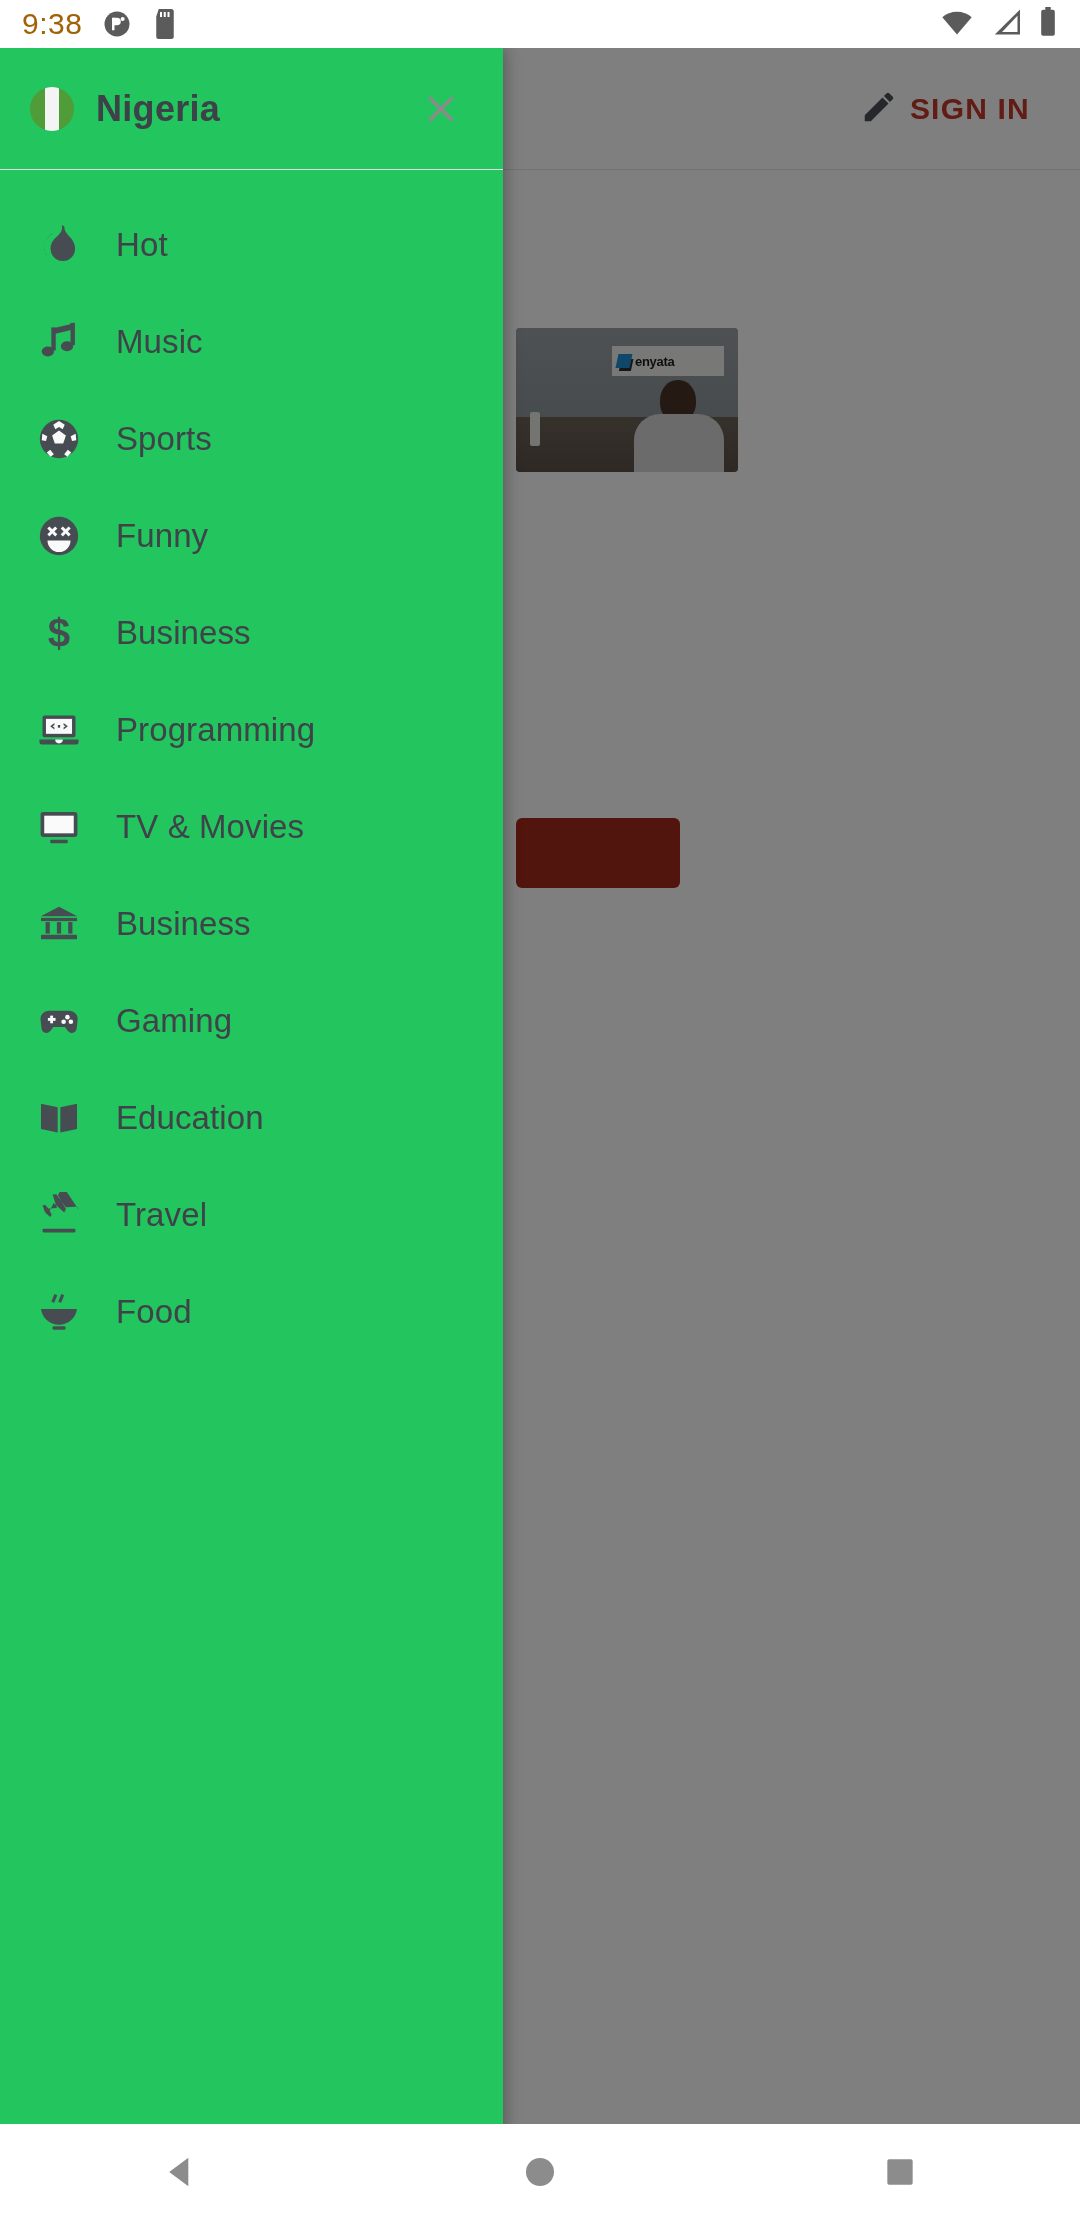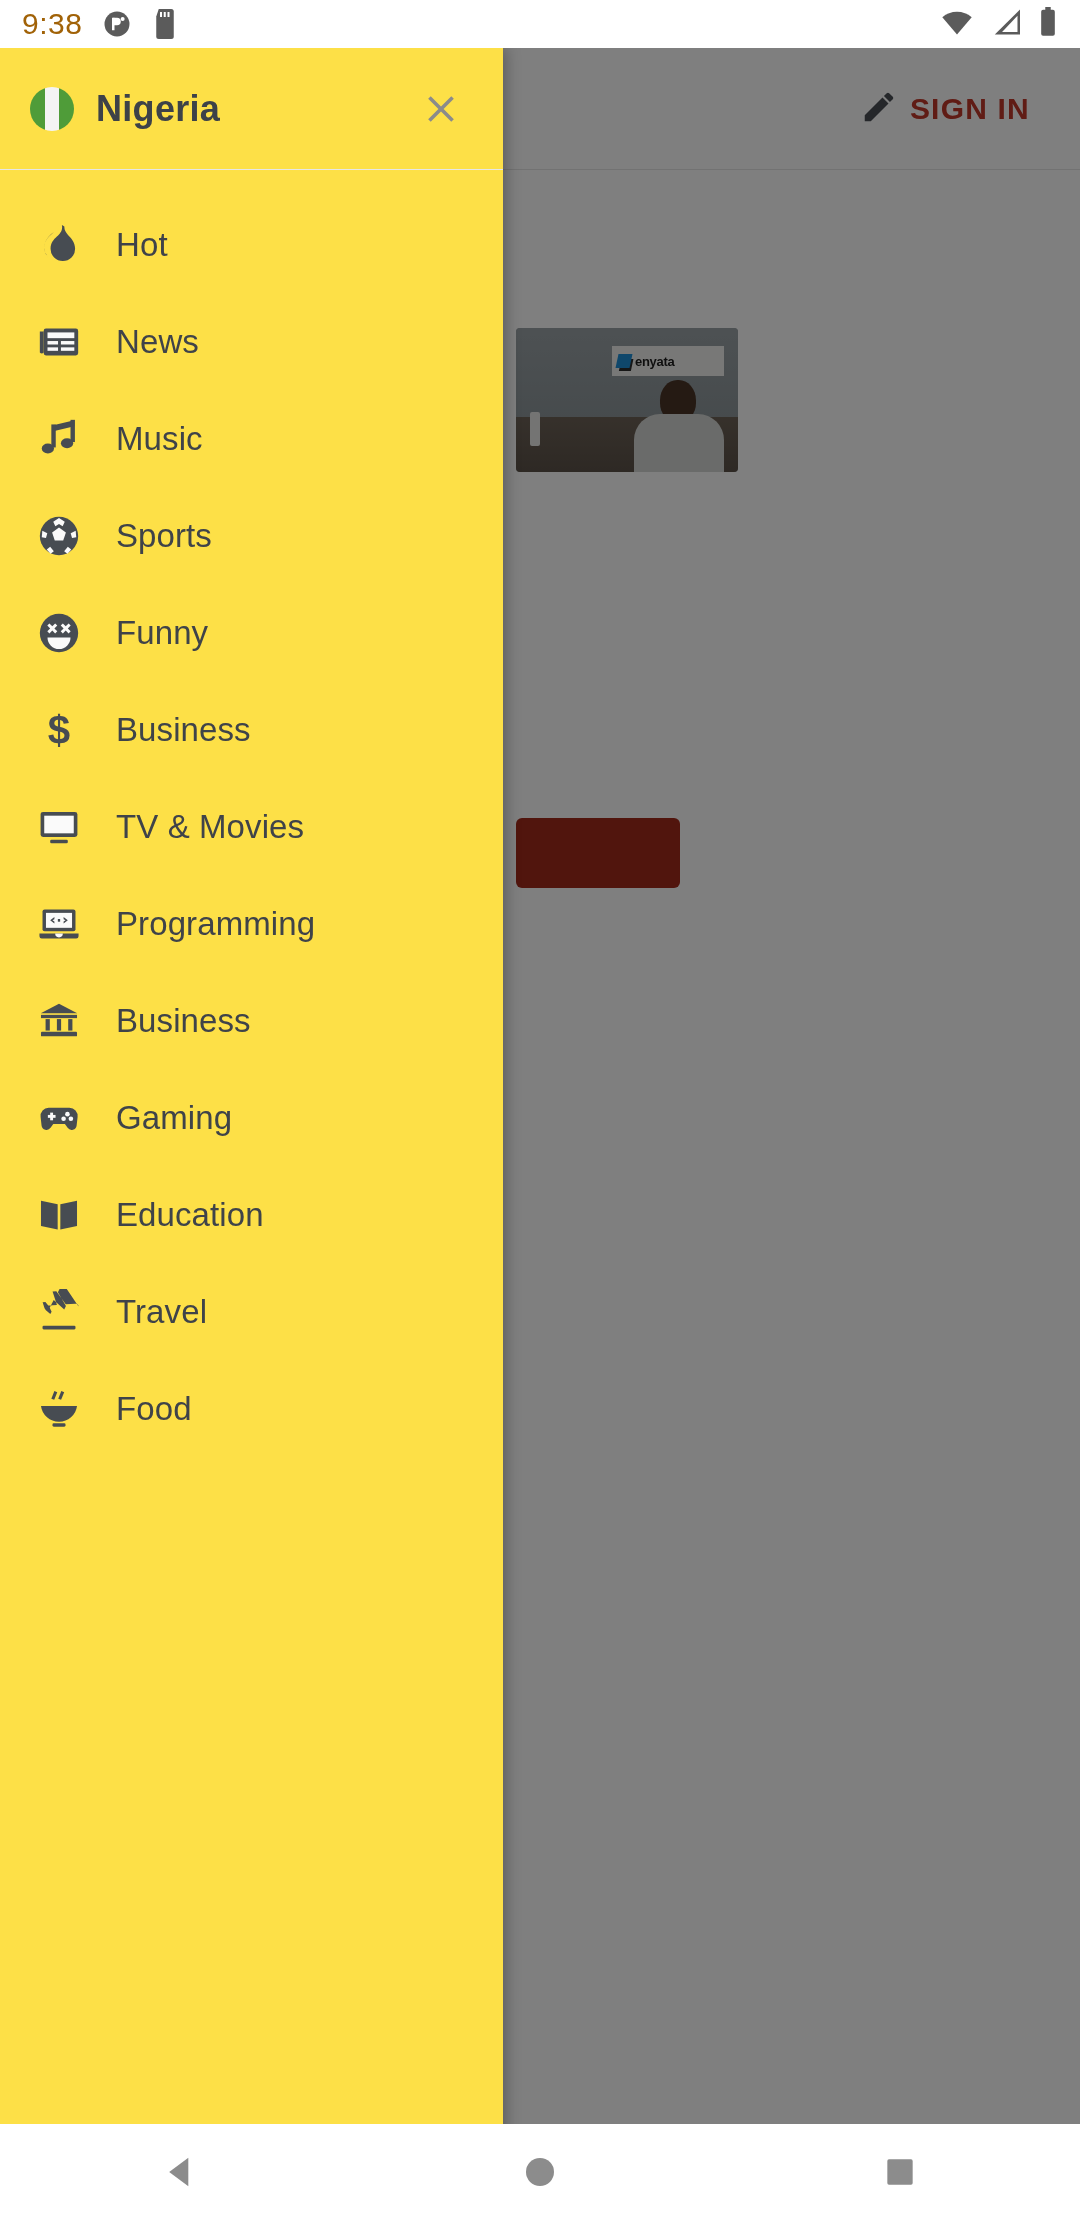--- a/index.html
+++ b/index.html
@@ -67,21 +67,21 @@
   }
 
   #scrim {
     position:absolute; top:48px; left:0; width:1080px; height:2124px;
     background:rgba(0,0,0,0.5); z-index:20;
   }
 
   
   #drawer {
     position:absolute; top:48px; left:0; width:503px; height:2124px;
-    background:#fde047; z-index:30;
+    background:#22c55e; z-index:30;
     box-shadow:3px 0 14px rgba(0,0,0,0.28);
     display:flex; flex-direction:column;
   }
   #drawer-header {
     height:122px; min-height:122px; display:flex; align-items:center;
     padding:0 34px 0 30px; border-bottom:1px solid #e6e6e6;
   }
   #flag {
     width:44px; height:44px; border-radius:50%; overflow:hidden;
     display:flex; flex:0 0 44px;
@@ -223,34 +223,20 @@
       <div class="menu-item">
         <span class="mi-icon">
           <svg width="46" height="46" viewBox="0 0 24 24">
             <path d="M13.5 1.5c.6 3-1 4.6-2.6 6.1C9.2 9.2 7.6 10.9 7.6 14a6.4 6.4 0 0 0 12.8 0c0-3.7-2.2-5.5-3.9-7.5-1-1.2-1.8-2.4-1.7-4.2a5.6 5.6 0 0 0-1.3-.8zM10 12.1c.4 1.6-.5 2.6-.5 4a3.2 3.2 0 0 0 3.3 3.2c-1.4-2.4.6-3.6-.3-5.9a7 7 0 0 0-2.5-1.3z" fill="#474c52"></path>
             <path d="M9.3 5.4C7.4 7 4.4 9.2 4.4 13.3a7.6 7.6 0 0 0 2 5.2C4.9 16.9 4.4 15 4.4 13.3c0-3 1.7-5.3 3.4-6.9z" fill="#474c52"></path>
           </svg>
         </span>
         <span class="mi-label">Hot</span>
       </div>
 
-      <div class="menu-item">
-        <span class="mi-icon">
-          <svg width="46" height="46" viewBox="0 0 24 24">
-            <path d="M2 6.5h2v11a1.5 1.5 0 0 1-2 0z" fill="#474c52"></path>
-            <rect x="4" y="5" width="18" height="14" rx="1.2" fill="#474c52"></rect>
-            <rect x="6" y="7" width="14" height="3" fill="#fafafa"></rect>
-            <rect x="6" y="11.5" width="5.5" height="1.8" fill="#fafafa"></rect>
-            <rect x="13" y="11.5" width="7" height="1.8" fill="#fafafa"></rect>
-            <rect x="6" y="14.8" width="5.5" height="1.8" fill="#fafafa"></rect>
-            <rect x="13" y="14.8" width="7" height="1.8" fill="#fafafa"></rect>
-          </svg>
-        </span>
-        <span class="mi-label">News</span>
-      </div>
 
       <div class="menu-item">
         <span class="mi-icon">
           <svg width="46" height="46" viewBox="0 0 24 24">
             <path d="M9 4.8 20 2.2v3.2L9 8z" fill="#474c52"></path>
             <rect x="8" y="4.4" width="2.3" height="12" fill="#474c52"></rect>
             <rect x="18" y="2" width="2.3" height="11.6" fill="#474c52"></rect>
             <ellipse cx="6.2" cy="17" rx="3.2" ry="2.6" fill="#474c52"></ellipse>
             <ellipse cx="16.2" cy="14.2" rx="3.2" ry="2.6" fill="#474c52"></ellipse>
           </svg>
@@ -290,46 +276,46 @@
           <svg width="46" height="46" viewBox="0 0 24 24">
             <text x="12" y="19.5" font-family="Liberation Sans, sans-serif" font-size="21" font-weight="bold" fill="#474c52" text-anchor="middle">$</text>
           </svg>
         </span>
         <span class="mi-label">Business</span>
       </div>
 
       <div class="menu-item">
         <span class="mi-icon">
           <svg width="46" height="46" viewBox="0 0 24 24">
-            <rect x="2.4" y="4.2" width="19.2" height="13" rx="1.3" fill="#474c52"></rect>
-            <rect x="4.3" y="6.1" width="15.4" height="9.2" fill="#fafafa"></rect>
-            <rect x="7.4" y="18.6" width="9.2" height="1.9" rx=".7" fill="#474c52"></rect>
-          </svg>
-        </span>
-        <span class="mi-label">TV &amp; Movies</span>
-      </div>
-
-      <div class="menu-item">
-        <span class="mi-icon">
-          <svg width="46" height="46" viewBox="0 0 24 24">
             <rect x="3.4" y="4.4" width="17.2" height="11.4" rx="1.1" fill="#474c52"></rect>
             <rect x="5.2" y="6.2" width="13.6" height="7.8" fill="#fafafa"></rect>
             <path d="M9.6 8.4 7.4 10.1l2.2 1.7v-1.1l-1-.6 1-.6z" fill="#474c52"></path>
             <path d="M14.4 8.4v1.1l1 .6-1 .6v1.1l2.2-1.7z" fill="#474c52"></path>
             <rect x="11.4" y="9.4" width="1.2" height="1.4" fill="#474c52"></rect>
             <path d="M1.8 17h20.4v1.4a1.2 1.2 0 0 1-1.2 1.2H3a1.2 1.2 0 0 1-1.2-1.2z" fill="#474c52"></path>
             <path d="M10 17h4a2 2 0 0 1-4 0z" fill="#fafafa"></path>
           </svg>
         </span>
         <span class="mi-label">Programming</span>
       </div>
 
       <div class="menu-item">
         <span class="mi-icon">
           <svg width="46" height="46" viewBox="0 0 24 24">
+            <rect x="2.4" y="4.2" width="19.2" height="13" rx="1.3" fill="#474c52"></rect>
+            <rect x="4.3" y="6.1" width="15.4" height="9.2" fill="#fafafa"></rect>
+            <rect x="7.4" y="18.6" width="9.2" height="1.9" rx=".7" fill="#474c52"></rect>
+          </svg>
+        </span>
+        <span class="mi-label">TV &amp; Movies</span>
+      </div>
+
+      <div class="menu-item">
+        <span class="mi-icon">
+          <svg width="46" height="46" viewBox="0 0 24 24">
             <path d="M12 3 21.5 8H2.5z" fill="#474c52"></path>
             <rect x="2.6" y="8.8" width="18.8" height="1.7" fill="#474c52"></rect>
             <rect x="5" y="11" width="2.2" height="6" fill="#474c52"></rect>
             <rect x="10.9" y="11" width="2.2" height="6" fill="#474c52"></rect>
             <rect x="16.8" y="11" width="2.2" height="6" fill="#474c52"></rect>
             <rect x="2.6" y="17.6" width="18.8" height="2.4" rx=".5" fill="#474c52"></rect>
           </svg>
         </span>
         <span class="mi-label">Business</span>
       </div>

